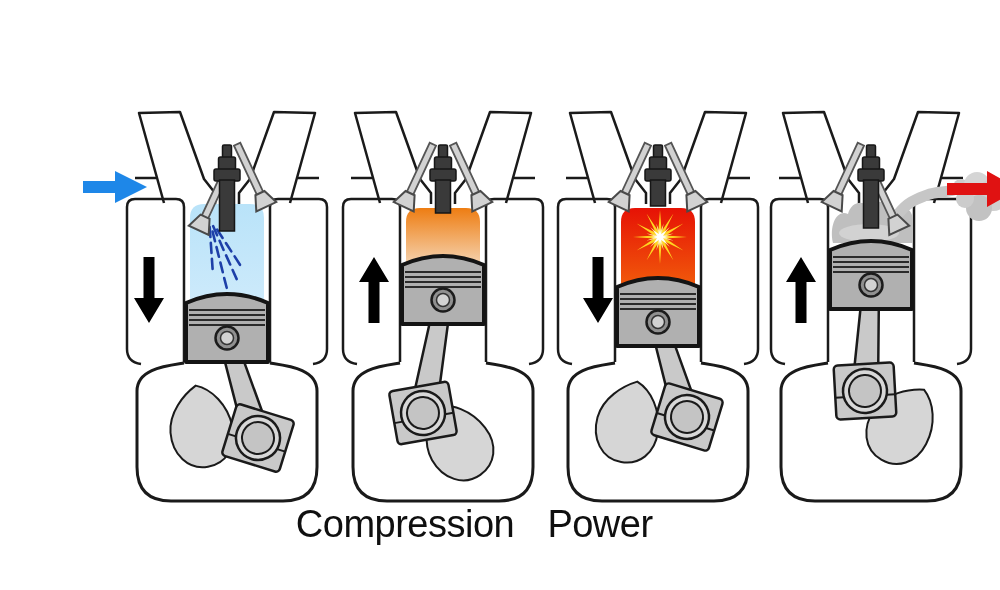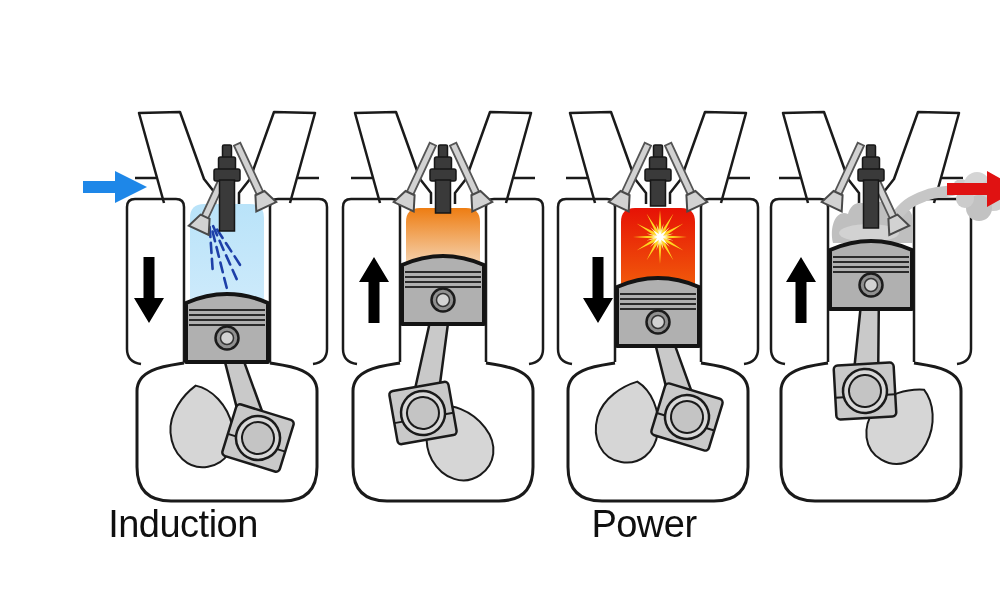--- a/index.html
+++ b/index.html
@@ -267,15 +267,15 @@
           <rect x="115.5" y="44" width="9" height="13" rx="1.5" fill="#3a3a3a" stroke="#161616" stroke-width="1.5"></rect>
           <rect x="111.5" y="56" width="17" height="13" rx="2" fill="#3a3a3a" stroke="#161616" stroke-width="1.5"></rect>
           <rect x="107" y="68" width="26" height="12" rx="2" fill="#3a3a3a" stroke="#161616" stroke-width="1.5"></rect>
           <rect x="112.5" y="79" width="15" height="48" fill="#3a3a3a" stroke="#161616" stroke-width="1.5"></rect>
         </g>
         <polygon points="44.5,222 55.5,222 55.5,181 65,181 50,156 35,181 44.5,181" fill="#000000"></polygon>
         <path d="M196,82 L236,82 L236,70 L268,88 L236,106 L236,94 L196,94 Z" fill="#e01212"></path>
       </svg>
     </figure>
 
-  <div class="stage-label" style="left: 183px;">Induction</div>
-  <div class="stage-label" style="left: 644px;">Power</div>
+  <div class="stage-label" style="left: 405px;">Compression</div>
+  <div class="stage-label" style="left: 600px;">Power</div>
 </div>
 
 </body></html>

